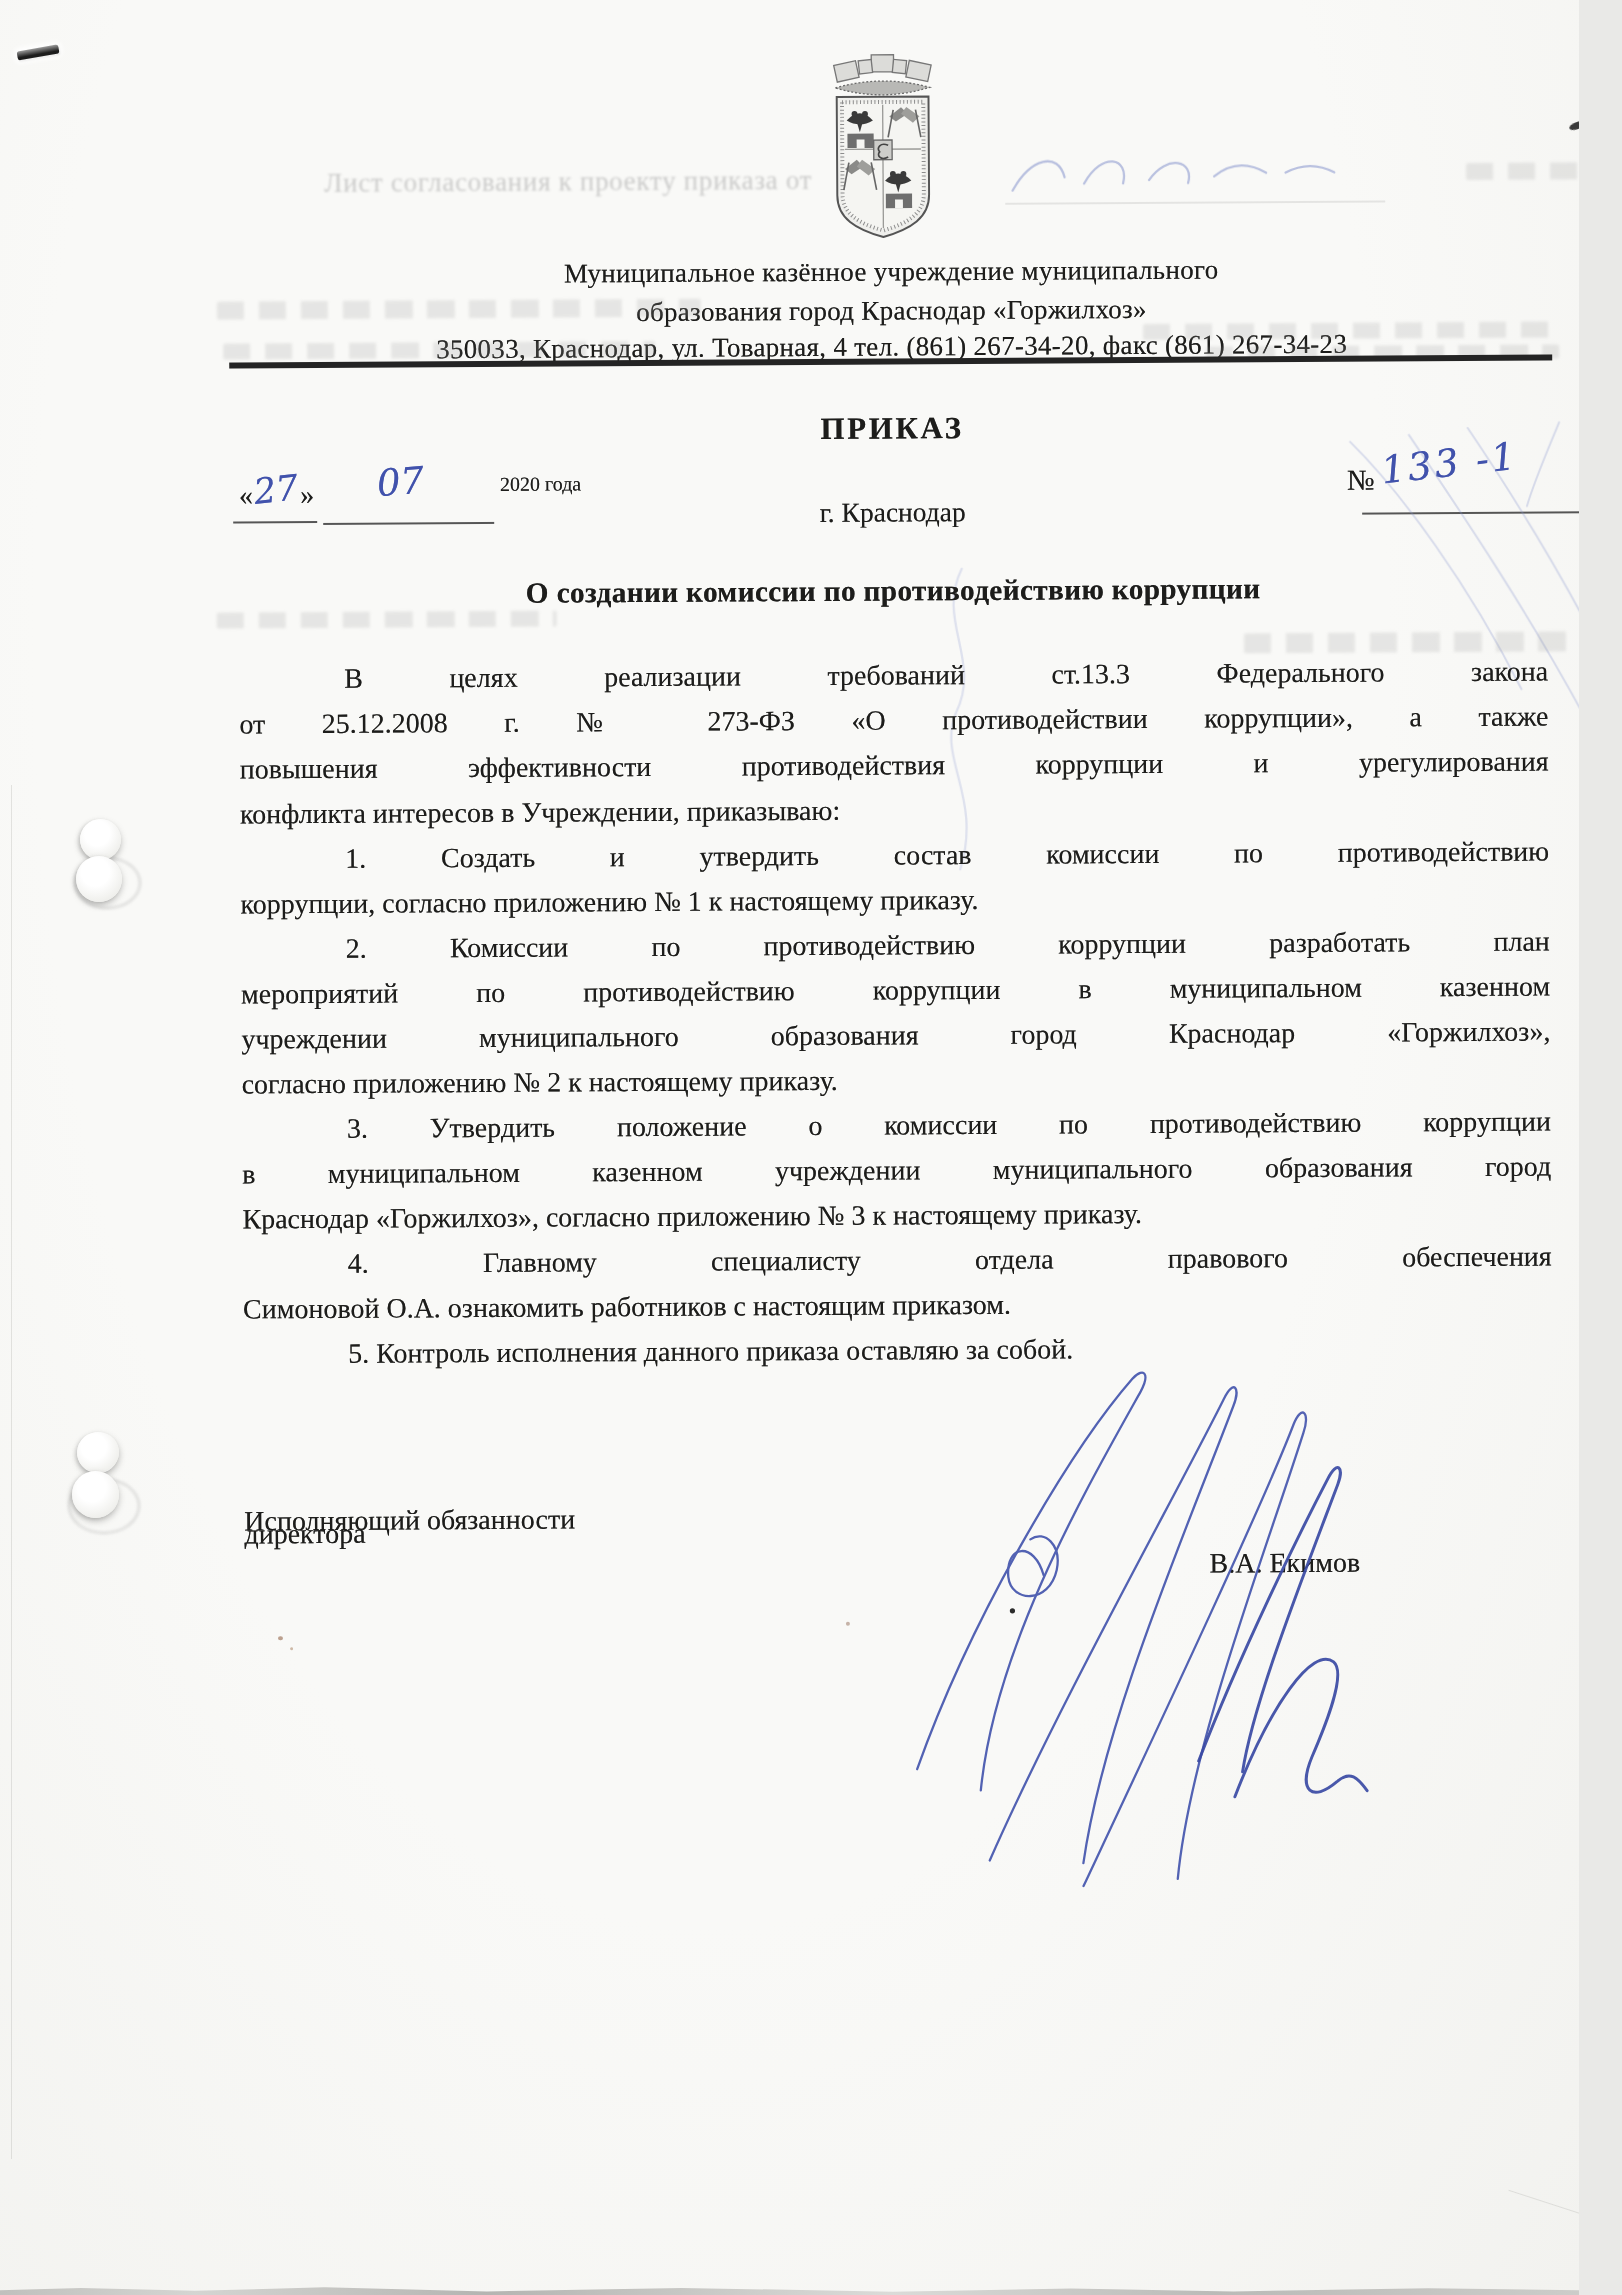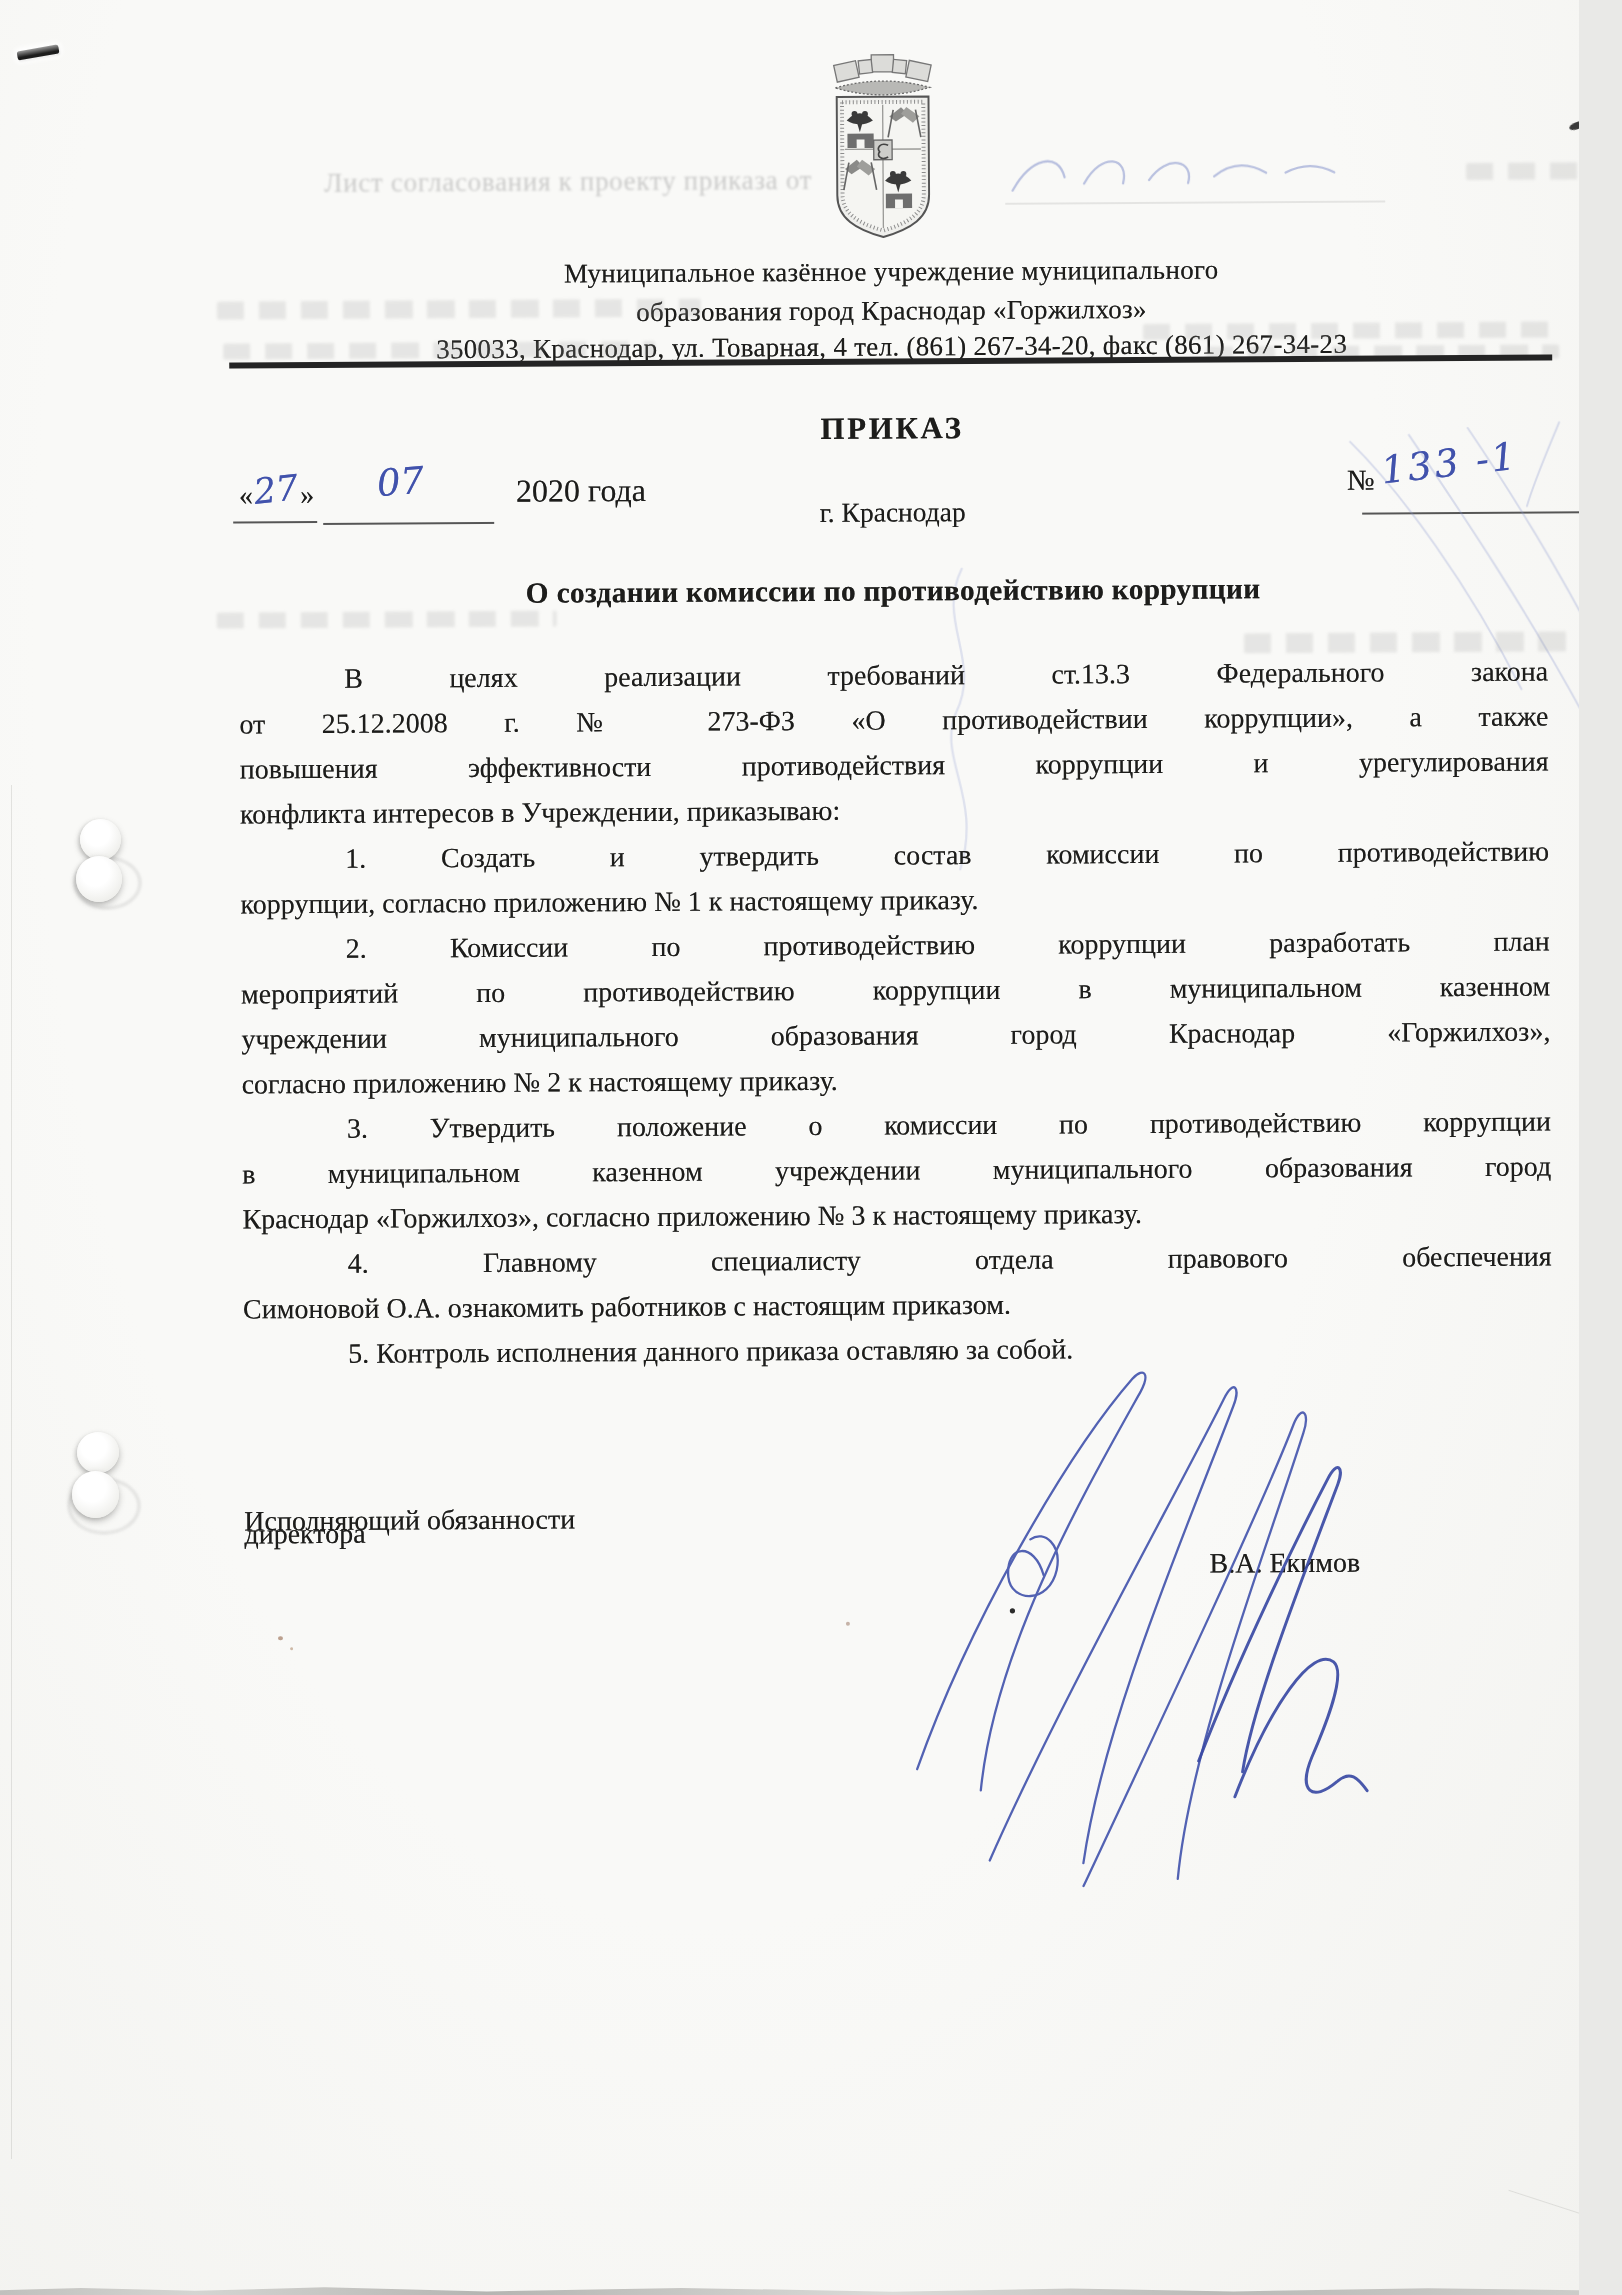--- a/index.html
+++ b/index.html
@@ -114,21 +114,21 @@
     <div class="abs rule"></div>
 
     <div class="abs printed colcenter doctype">ПРИКАЗ</div>
 
     <div class="abs printed" style="left:243px; top:469px; font-size:28px;">
       <span>«</span><span class="hand" style="display:inline-block; font-size:35px; transform:rotate(-6deg) translateY(-2.6px); margin:0 1.3px;">27</span><span>»</span>
     </div>
     <div class="abs dline" style="left:237px; top:518px; width:84px;"></div>
     <div class="abs dline" style="left:327px; top:520px; width:171px;"></div>
     <div class="abs hand" style="left:381px; top:458px; font-size:37px; transform:rotate(-4deg);">07</div>
-    <div class="abs printed" style="left:520px; top:471px; font-size:32px;">2020 года</div>
+    <div class="abs printed" style="left:504px; top:471px; font-size:20px;">2020 года</div>
 
     <div class="abs printed" style="left:1351px; top:467px; font-size:29px;">№</div>
     <div class="abs hand" style="left:1385px; top:445px; font-size:38px; transform:rotate(-6deg); letter-spacing:2.6px;">133 -1</div>
     <div class="abs dline" style="left:1366px; top:516px; width:222px;"></div>
 
     <svg class="abs" style="left:1315px; top:419px; opacity:.3; filter:blur(0.7px);" width="301" height="366" viewBox="0 0 460 560">
       <g fill="none" stroke="#8a97cf" stroke-width="3" stroke-linecap="round">
         <path d="M60,40 C140,120 240,260 320,420"></path>
         <path d="M150,30 C230,150 330,300 420,470"></path>
         <path d="M240,20 C300,110 380,240 440,360"></path>

